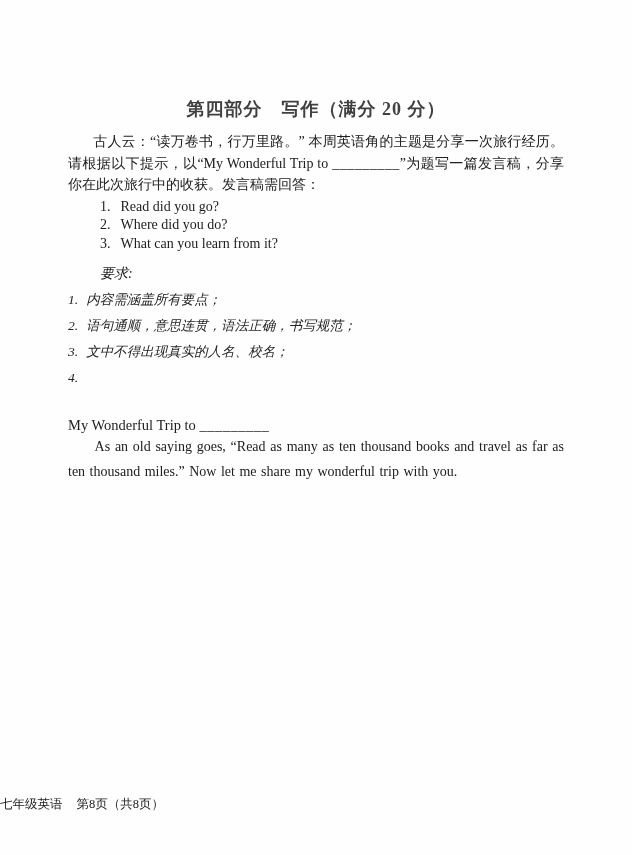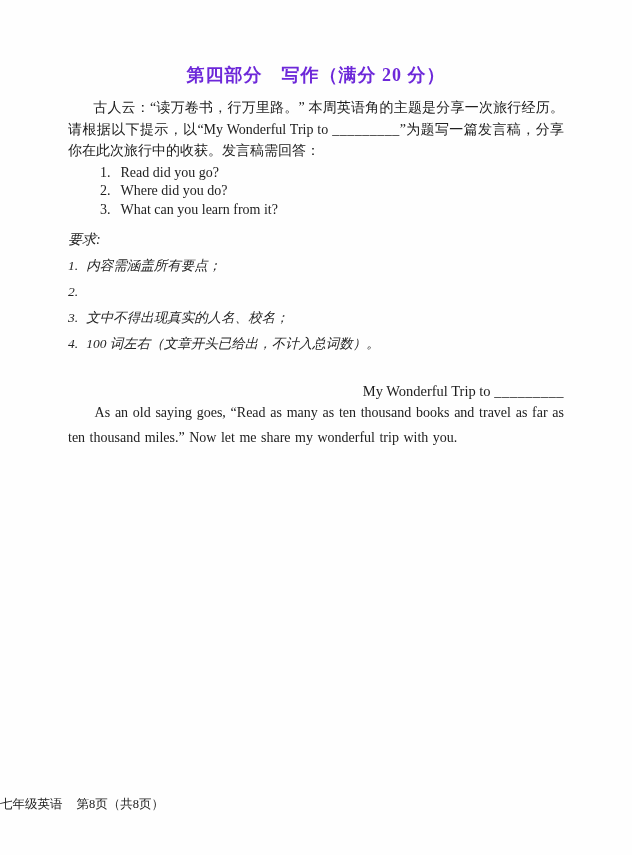--- a/index.html
+++ b/index.html
@@ -17,21 +17,22 @@
     inset: 0;
     background: #fefefe;
     padding: 62px 68px 0 68px;
   }
   .section-title {
     font-size: 18px;
     line-height: 26px;
     font-weight: bold;
     text-align: center;
     letter-spacing: 1px;
-    color: #6d28d9;
+    color: #404040;
+    margin-top: 34px;
   }
   .prompt {
     margin-top: 9px;
     font-size: 14px;
     line-height: 21.5px;
     text-align: justify;
     text-indent: 1.8em;
     color: #202020;
   }
   .blank-text {
@@ -47,34 +48,35 @@
   .question-list li { display: flex; }
   .item-num {
     flex: 0 0 auto;
     margin-right: 10px;
   }
   .req-label {
     margin-top: 12px;
     font-size: 14px;
     font-style: italic;
     color: #242424;
+    margin-left: 32px;
   }
   .req-list {
     list-style: none;
     margin-top: 4px;
     font-size: 13.5px;
     line-height: 26px;
     font-style: italic;
     color: #242424;
   }
   .req-list li { display: flex; }
   .req-list .item-num { margin-right: 8px; font-style: italic; }
   .essay-title {
     margin-top: 24px;
-    text-align: right;
+    text-align: left;
     font-size: 14.5px;
     line-height: 20px;
   }
   .essay-body {
     font-size: 14px;
     line-height: 24.5px;
     text-align: justify;
     text-indent: 1.9em;
     word-spacing: 1px;
     color: #202020;
@@ -116,28 +118,28 @@
 
   <p class="req-label">要求:</p>
 
   <ol class="req-list">
     <li>
       <span class="item-num">1.</span>
       <span>内容需涵盖所有要点；</span>
     </li>
     <li>
       <span class="item-num">2.</span>
+      <span>语句通顺，意思连贯，语法正确，书写规范；</span>
     </li>
     <li>
       <span class="item-num">3.</span>
       <span>文中不得出现真实的人名、校名；</span>
     </li>
     <li>
       <span class="item-num">4.</span>
-      <span>100 词左右（文章开头已给出，不计入总词数）。</span>
     </li>
   </ol>
 
   <div class="essay-title"><span>My Wonderful Trip to</span> <span class="blank-text">_________</span></div>
 
   <p class="essay-body">As an old saying goes, “Read as many as ten thousand books and travel as far as ten thousand miles.” Now let me share my wonderful trip with you.</p>
 
   <div class="page-footer">
     <span>七年级英语</span><span class="footer-gap"></span><span>第8页（共8页）</span>
   </div>

